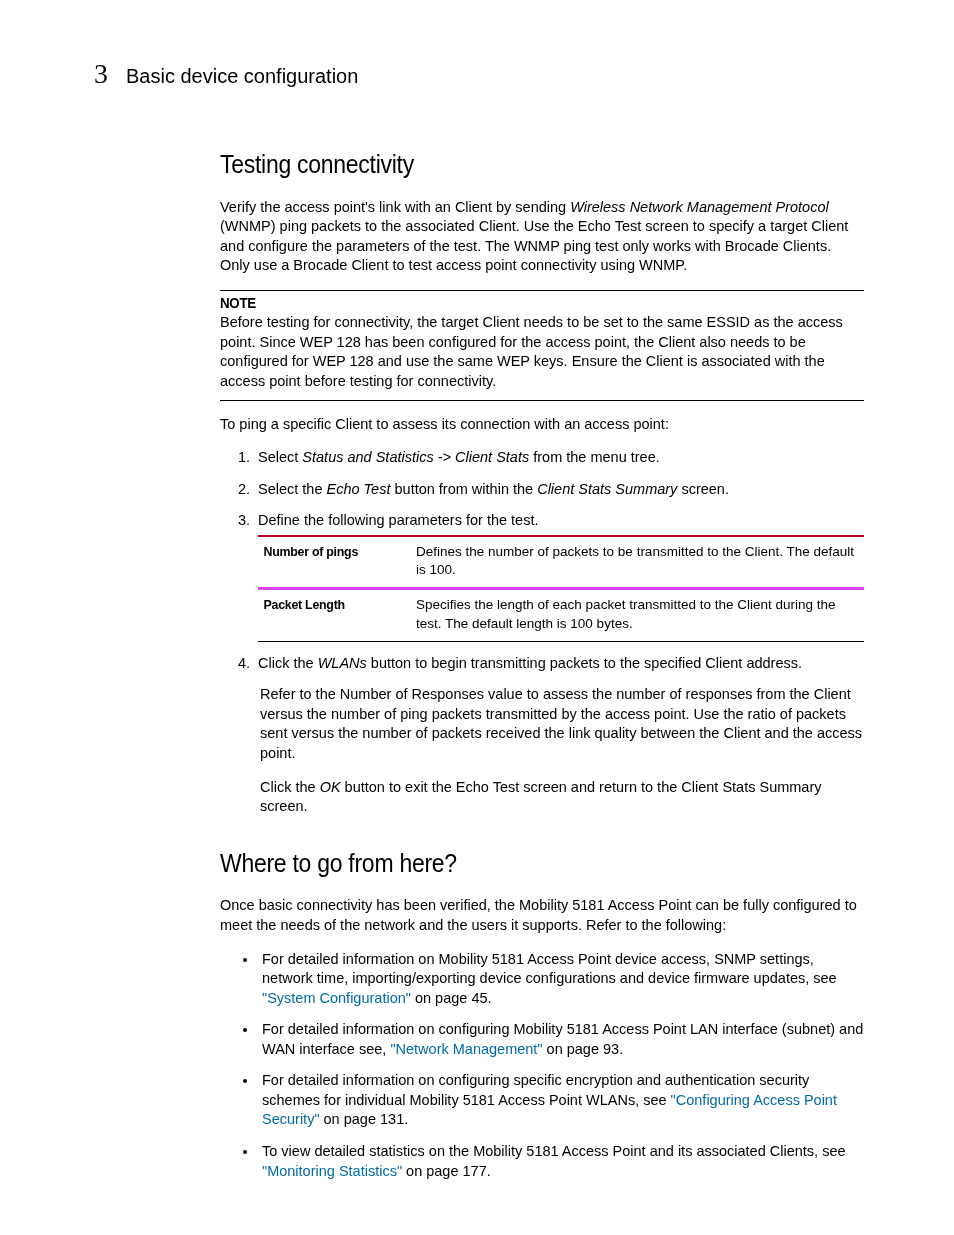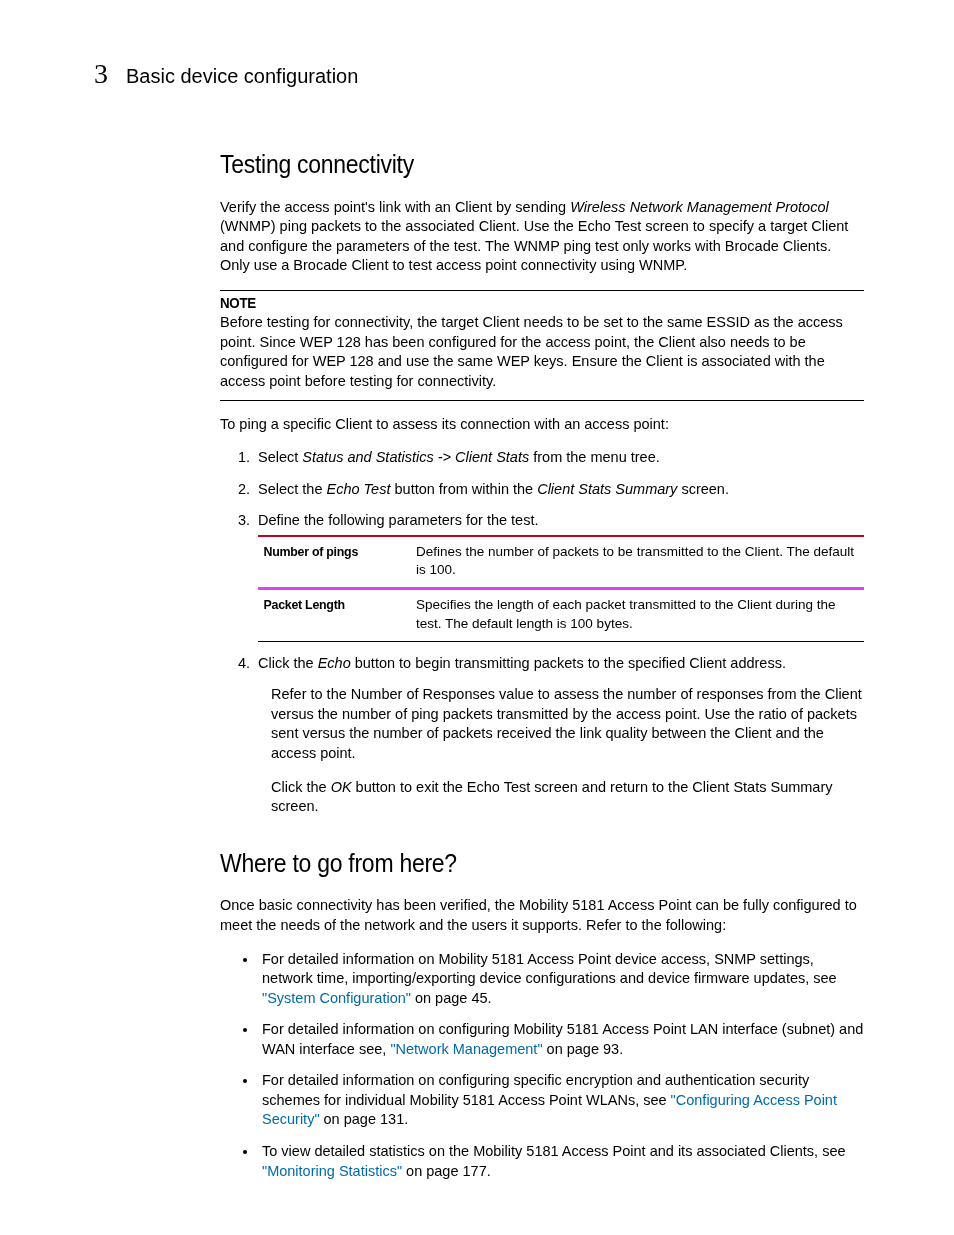--- a/index.html
+++ b/index.html
@@ -93,21 +93,21 @@
   }
   td.param-name {
     font-weight: 700;
     width: 140px;
     letter-spacing: -0.3px;
     transform: scaleX(0.92);
     transform-origin: left;
     white-space: nowrap;
   }
   .step-body {
-    margin-left: 51px;
+    margin-left: 40px;
     margin-bottom: 14px;
   }
   ul.bullets {
     list-style: disc;
     padding-left: 38px;
     margin: 0;
   }
   ul.bullets > li {
     margin-bottom: 12px;
     padding-left: 4px;
@@ -159,21 +159,21 @@
             <td>Defines the number of packets to be transmitted to the Client. The default is 100.</td>
           </tr>
           <tr>
             <td class="param-name">Packet Length</td>
             <td>Specifies the length of each packet transmitted to the Client during the test. The default length is 100 bytes.</td>
           </tr>
         </tbody>
           </table>
       </li>
       <li>
-        <span>Click the </span><em>Echo</em><span> button to begin transmitting packets to the specified Client address.</span>
+        <span>Click the </span><em>WLANs</em><span> button to begin transmitting packets to the specified Client address.</span>
       </li>
     </ol>
 
     <p class="step-body">Refer to the Number of Responses value to assess the number of responses from the Client versus the number of ping packets transmitted by the access point. Use the ratio of packets sent versus the number of packets received the link quality between the Client and the access point.</p>
     <p class="step-body">
       <span>Click the </span><em>OK</em><span> button to exit the Echo Test screen and return to the Client Stats Summary screen.</span>
     </p>
 
     <h2 class="section" style="margin-top:30px;">Where to go from here?</h2>
 

